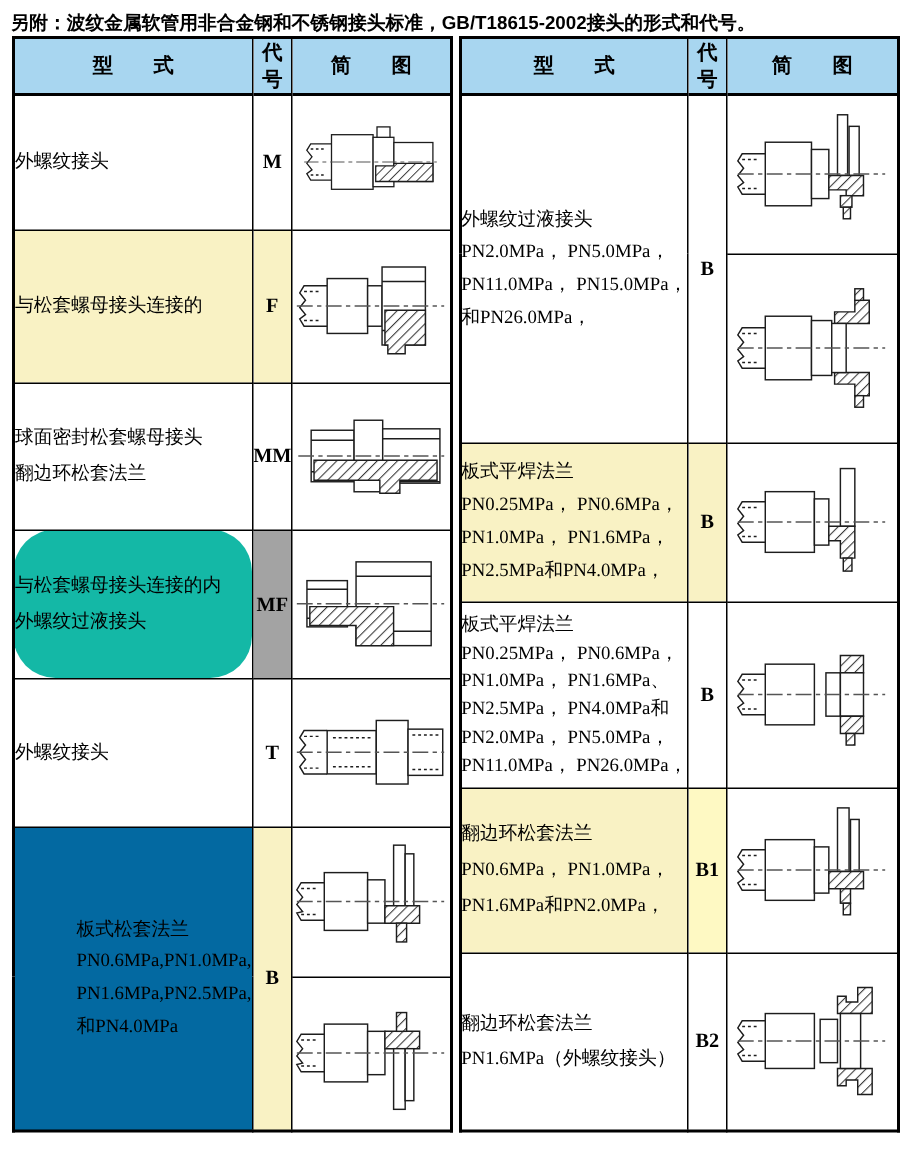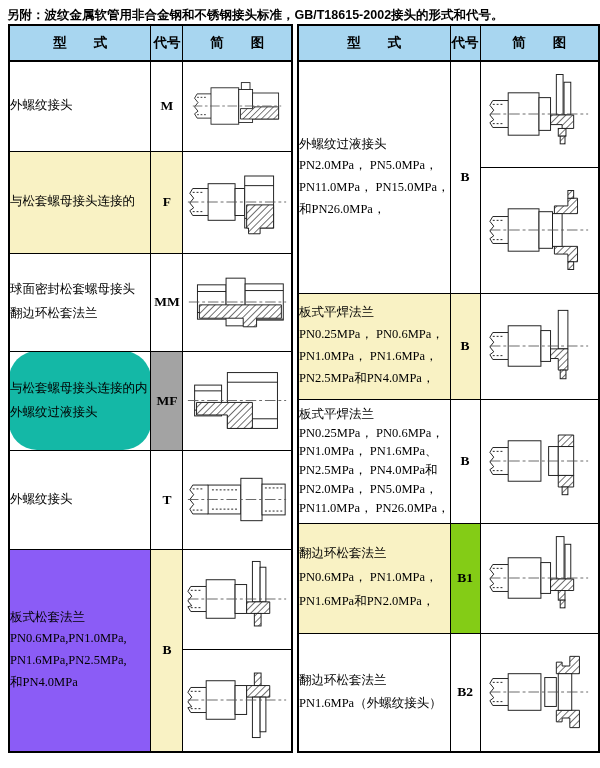--- a/index.html
+++ b/index.html
@@ -134,21 +134,21 @@
                 <line x1="28" y1="35" x2="54" y2="35" stroke="#1d1d1d" stroke-width="1" stroke-dasharray="2 2"></line>
                 <line x1="28" y1="55" x2="54" y2="55" stroke="#1d1d1d" stroke-width="1" stroke-dasharray="2 2"></line>
                 <rect x="58" y="23" width="22" height="44" fill="#fff" stroke="#1d1d1d" stroke-width="1"></rect>
                 <rect x="80" y="29" width="24" height="32" fill="#fff" stroke="#1d1d1d" stroke-width="1"></rect>
                 <line x1="83" y1="33" x2="102" y2="33" stroke="#1d1d1d" stroke-width="1" stroke-dasharray="2 2"></line>
                 <line x1="83" y1="57" x2="102" y2="57" stroke="#1d1d1d" stroke-width="1" stroke-dasharray="2 2"></line>
                 <line x1="3" y1="45" x2="105" y2="45" stroke="#555" stroke-width="0.9" stroke-dasharray="11 3 3 3"></line>
               </svg></td>
           </tr>
           <tr style="height:100px">
-            <td class="type-cell highlight" rowspan="2" style="line-height: 1.75; background: #8b5cf6; border-color: rgb(0, 0, 0);">
+            <td class="type-cell highlight" rowspan="2" style="line-height: 1.75; background: #0369a1; border-color: rgb(0, 0, 0); padding-left: 41px;">
               <div class="tline">板式松套法兰</div>
               <div class="tline">PN0.6MPa,PN1.0MPa,</div>
               <div class="tline">PN1.6MPa,PN2.5MPa,</div>
               <div class="tline">和PN4.0MPa</div>
             </td>
             <td class="code-cell highlight" rowspan="2" style="background: rgb(249, 242, 196); border-color: rgb(0, 0, 0);">B</td>
             <td class="diagram-cell" style="border-color: rgb(0, 0, 0);"><svg viewBox="0 0 108 90" width="104" height="88" preserveAspectRatio="xMidYMid meet">
                 <path d="M22,32 L6,32 L3,37 L7,42 L3,47 L7,52 L3,53 L6,58 L22,58" fill="#fff" stroke="#1d1d1d" stroke-width="1"></path>
                 <line x1="6" y1="36" x2="18" y2="36" stroke="#1d1d1d" stroke-width="1" stroke-dasharray="2 2"></line>
                 <line x1="6" y1="54" x2="18" y2="54" stroke="#1d1d1d" stroke-width="1" stroke-dasharray="2 2"></line>
@@ -270,21 +270,21 @@
                 <rect x="78" y="72" width="6" height="8" fill="url(#hatch)" stroke="#1d1d1d" stroke-width="1"></rect>
                 <line x1="3" y1="45" x2="105" y2="45" stroke="#555" stroke-width="0.9" stroke-dasharray="11 3 3 3"></line>
               </svg></td>
           </tr>
           <tr style="height:110px">
             <td class="type-cell highlight" style="line-height: 1.9; background: rgb(249, 242, 196); border-color: rgb(0, 0, 0);">
               <div class="tline">翻边环松套法兰</div>
               <div class="tline">PN0.6MPa， PN1.0MPa，</div>
               <div class="tline">PN1.6MPa和PN2.0MPa，</div>
             </td>
-            <td class="code-cell highlight" style="background: #84cc16; border-color: rgb(0, 0, 0);">B1</td>
+            <td class="code-cell highlight" style="background: #fef9c3; border-color: rgb(0, 0, 0);">B1</td>
             <td class="diagram-cell" style="border-color: rgb(0, 0, 0);"><svg viewBox="0 0 108 90" width="104" height="88" preserveAspectRatio="xMidYMid meet">
                 <path d="M22,31 L6,31 L3,36 L7,41 L3,46 L7,51 L3,54 L6,59 L22,59" fill="#fff" stroke="#1d1d1d" stroke-width="1"></path>
                 <line x1="6" y1="35" x2="18" y2="35" stroke="#1d1d1d" stroke-width="1" stroke-dasharray="2 2"></line>
                 <line x1="6" y1="55" x2="18" y2="55" stroke="#1d1d1d" stroke-width="1" stroke-dasharray="2 2"></line>
                 <rect x="22" y="24" width="34" height="42" fill="#fff" stroke="#1d1d1d" stroke-width="1"></rect>
                 <rect x="56" y="29" width="10" height="32" fill="#fff" stroke="#1d1d1d" stroke-width="1"></rect>
                 <rect x="72" y="2" width="8" height="44" fill="#fff" stroke="#1d1d1d" stroke-width="1"></rect>
                 <rect x="81" y="10" width="6" height="36" fill="#fff" stroke="#1d1d1d" stroke-width="1"></rect>
                 <path d="M66,46 L90,46 L90,58 L66,58 Z" fill="url(#hatch)" stroke="#1d1d1d" stroke-width="1"></path>
                 <rect x="74" y="58" width="7" height="10" fill="url(#hatch)" stroke="#1d1d1d" stroke-width="1"></rect>

